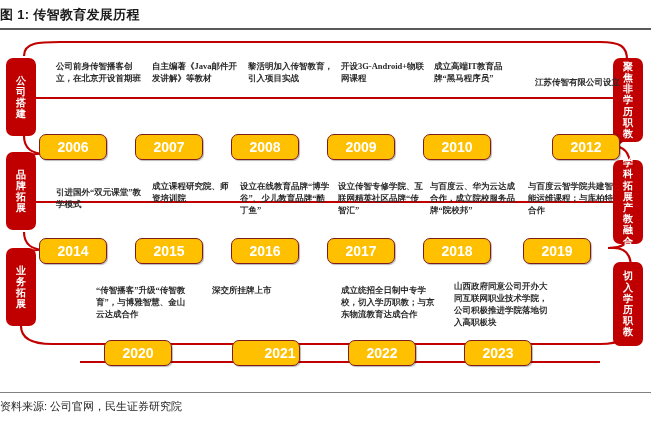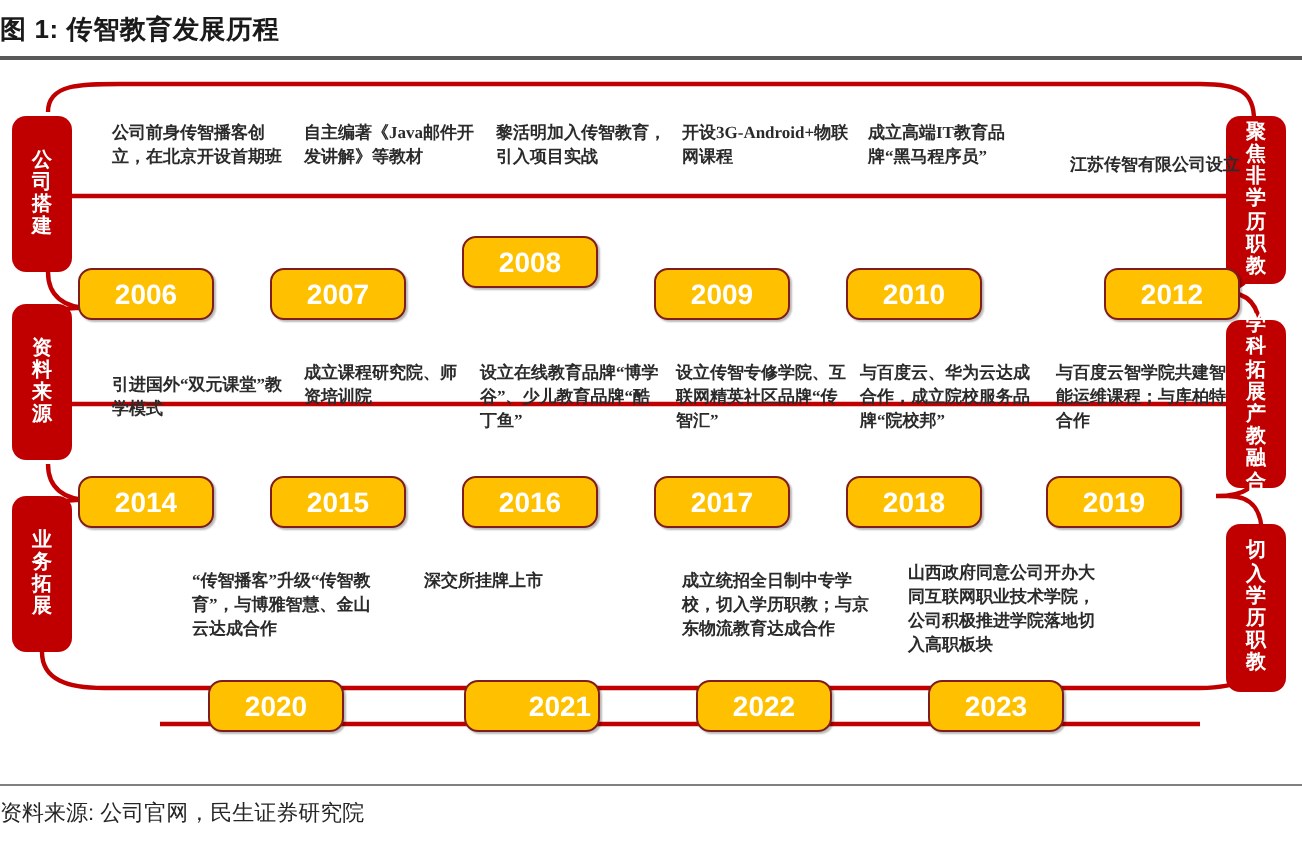--- a/index.html
+++ b/index.html
@@ -123,21 +123,21 @@
     <path d="M 614 212 C 627 212, 631 220, 631 232" fill="none" stroke="#C00000" stroke-width="2.2"></path>
 
     <path d="M 21 290 C 21 304, 34 308, 52 308 L 600 308 C 620 308, 630 302, 630 290" fill="none" stroke="#C00000" stroke-width="2.2"></path>
     <path d="M 80 326 L 600 326" fill="none" stroke="#C00000" stroke-width="2.2"></path>
   </svg>
 
   <div class="stage-pill left" id="stage-left-0">
     <span>公司搭建</span>
   </div>
   <div class="stage-pill left" id="stage-left-1">
-    <span>资料来源</span>
+    <span>品牌拓展</span>
   </div>
   <div class="stage-pill left" id="stage-left-2">
     <span>业务拓展</span>
   </div>
 
   <div class="stage-pill right" id="stage-right-0">
     <span>聚焦非学历职教</span>
   </div>
   <div class="stage-pill right" id="stage-right-1">
     <span>学科拓展产教融合</span>
@@ -148,21 +148,21 @@
 
   <div class="event-text" style="left:40px;top:24px;width:88px;">公司前身传智播客创立，在北京开设首期班</div>
   <div class="event-text" style="left:136px;top:24px;width:88px;">自主编著《Java邮件开发讲解》等教材</div>
   <div class="event-text" style="left:232px;top:24px;width:88px;">黎活明加入传智教育，引入项目实战</div>
   <div class="event-text" style="left:325px;top:24px;width:88px;">开设3G-Android+物联网课程</div>
   <div class="event-text" style="left:418px;top:24px;width:88px;">成立高端IT教育品牌“黑马程序员”</div>
   <div class="event-text" style="left:519px;top:40px;width:88px;">江苏传智有限公司设立</div>
 
   <div class="year-box" style="left:39px;top:98px;">2006</div>
   <div class="year-box" style="left:135px;top:98px;">2007</div>
-  <div class="year-box" style="left:231px;top:82px;">2008</div>
+  <div class="year-box" style="left:231px;top:98px;">2008</div>
   <div class="year-box" style="left:327px;top:98px;">2009</div>
   <div class="year-box" style="left:423px;top:98px;">2010</div>
   <div class="year-box" style="left:552px;top:98px;text-align:center;">2012</div>
 
   <div class="event-text" style="left:40px;top:150px;width:90px;">引进国外“双元课堂”教学模式</div>
   <div class="event-text" style="left:136px;top:144px;width:84px;">成立课程研究院、师资培训院</div>
   <div class="event-text" style="left:224px;top:144px;width:92px;">设立在线教育品牌“博学谷”、少儿教育品牌“酷丁鱼”</div>
   <div class="event-text" style="left:322px;top:144px;width:88px;">设立传智专修学院、互联网精英社区品牌“传智汇”</div>
   <div class="event-text" style="left:414px;top:144px;width:90px;">与百度云、华为云达成合作，成立院校服务品牌“院校邦”</div>
   <div class="event-text" style="left:512px;top:144px;width:92px;">与百度云智学院共建智能运维课程；与库柏特合作</div>

